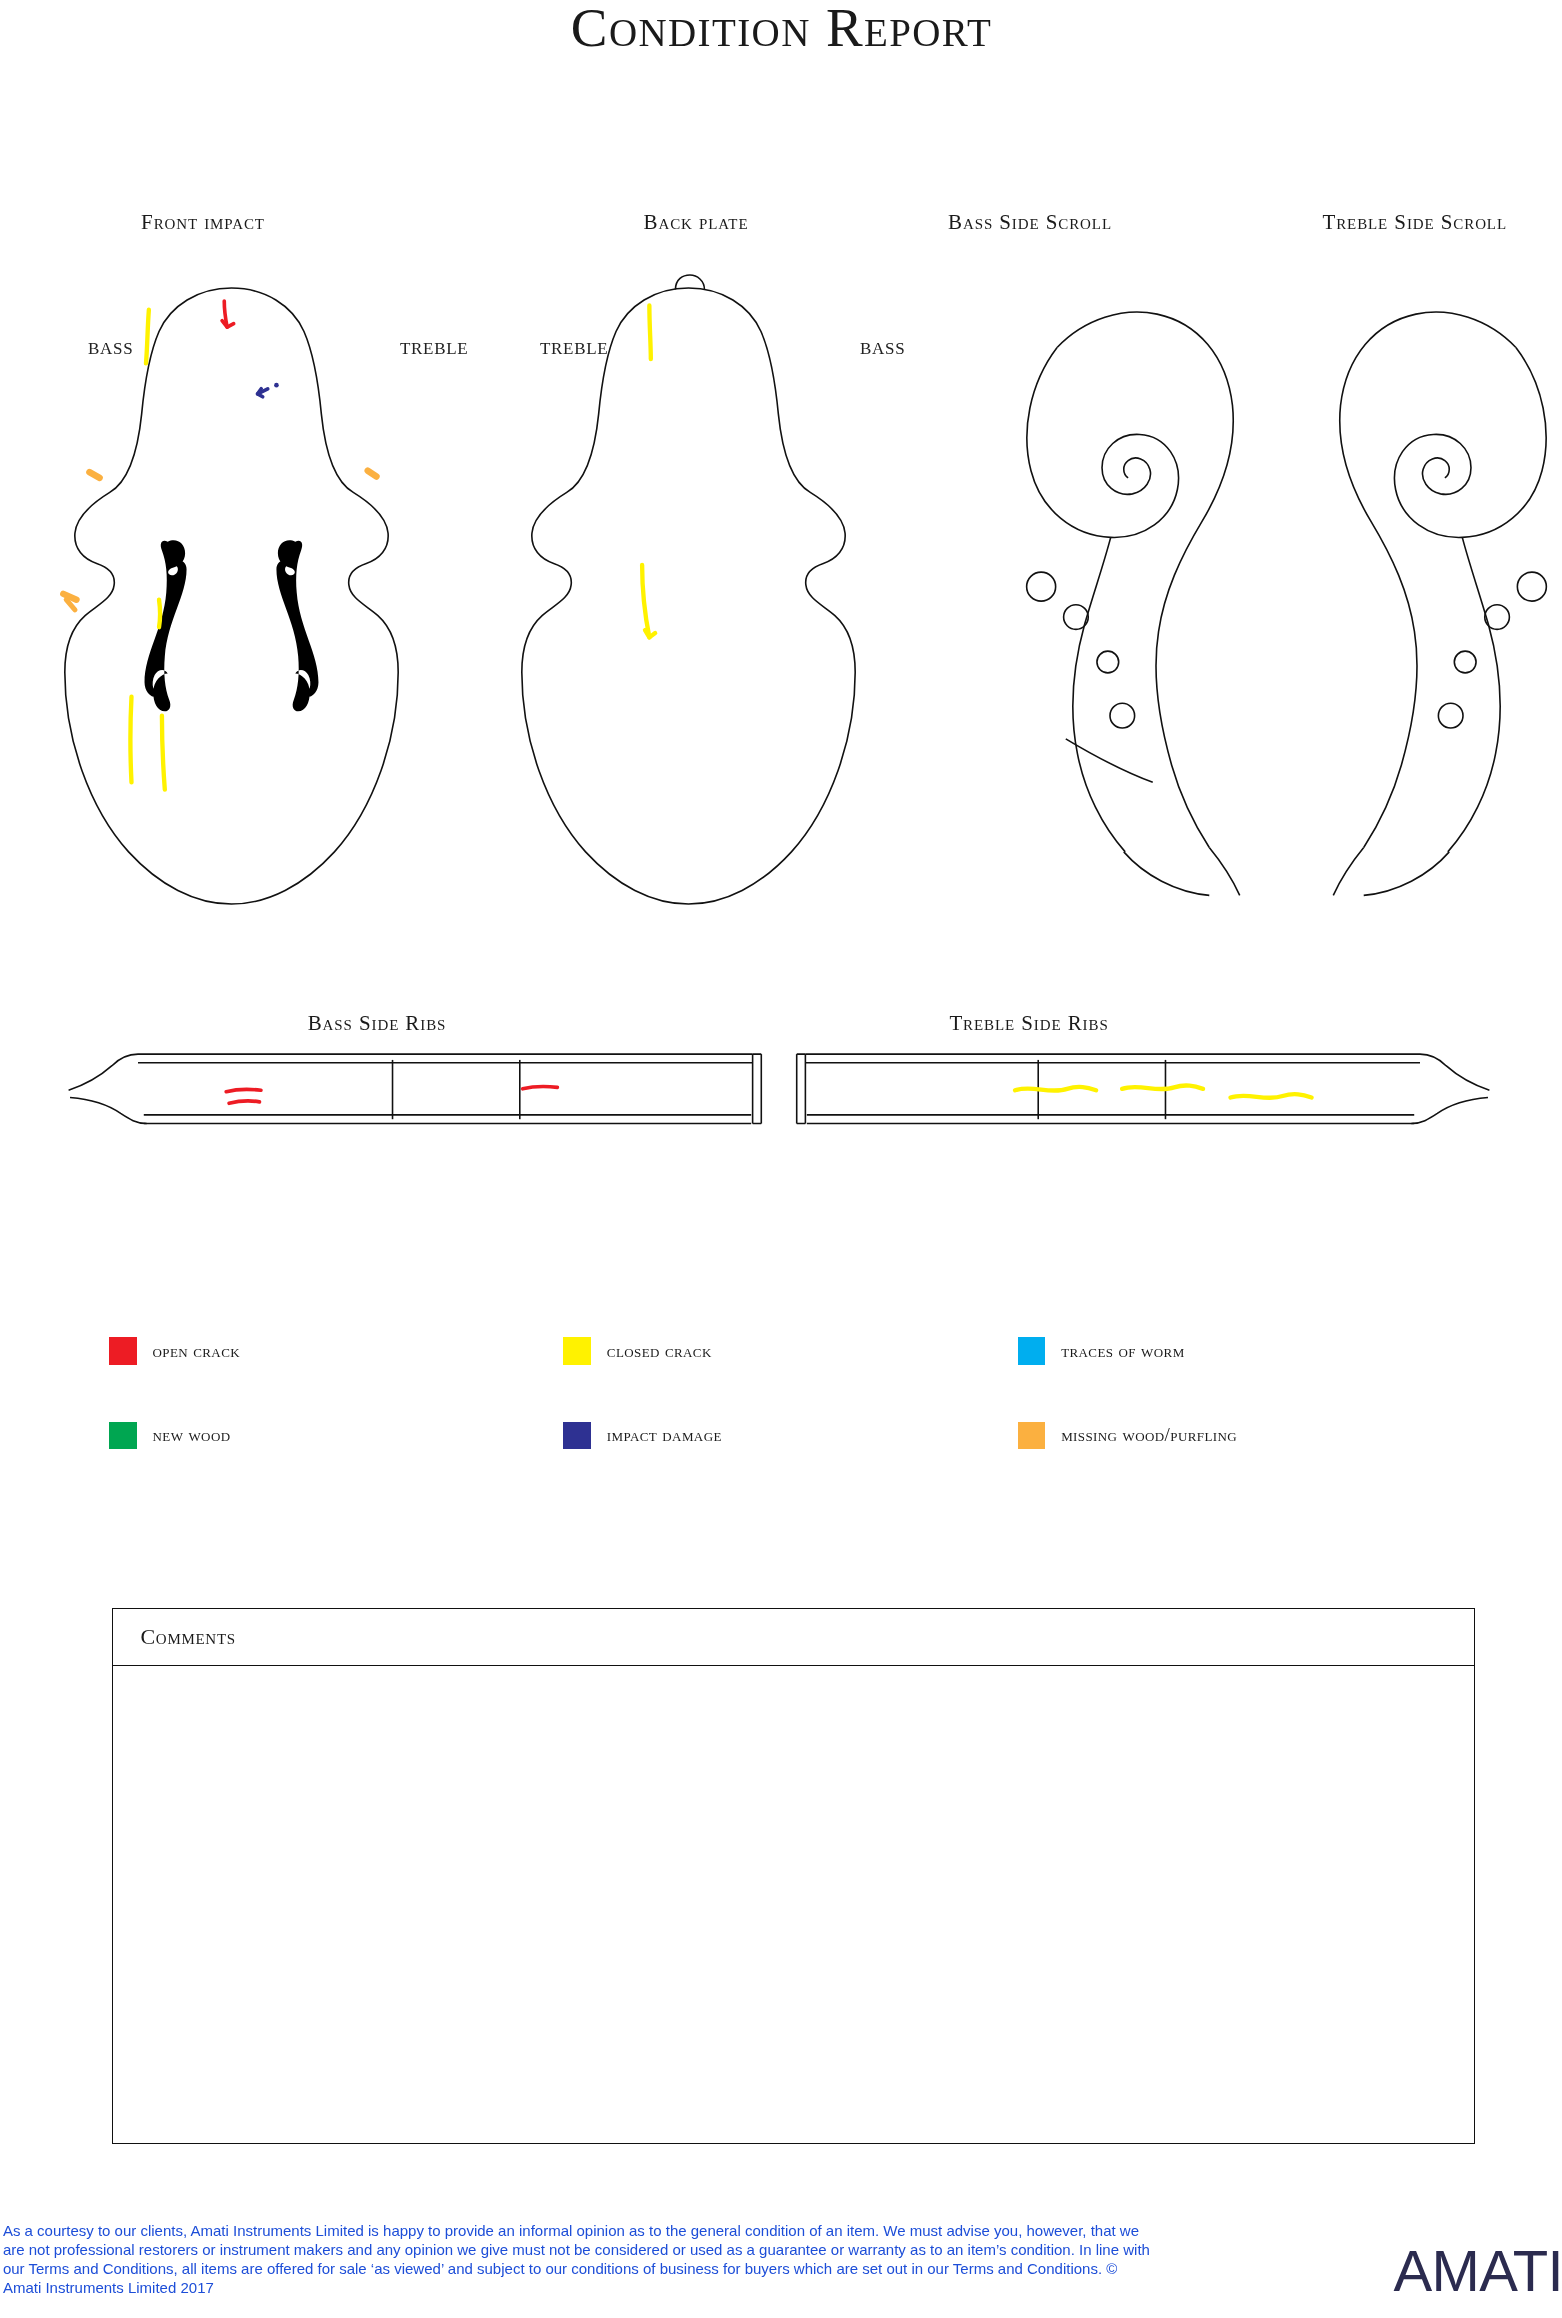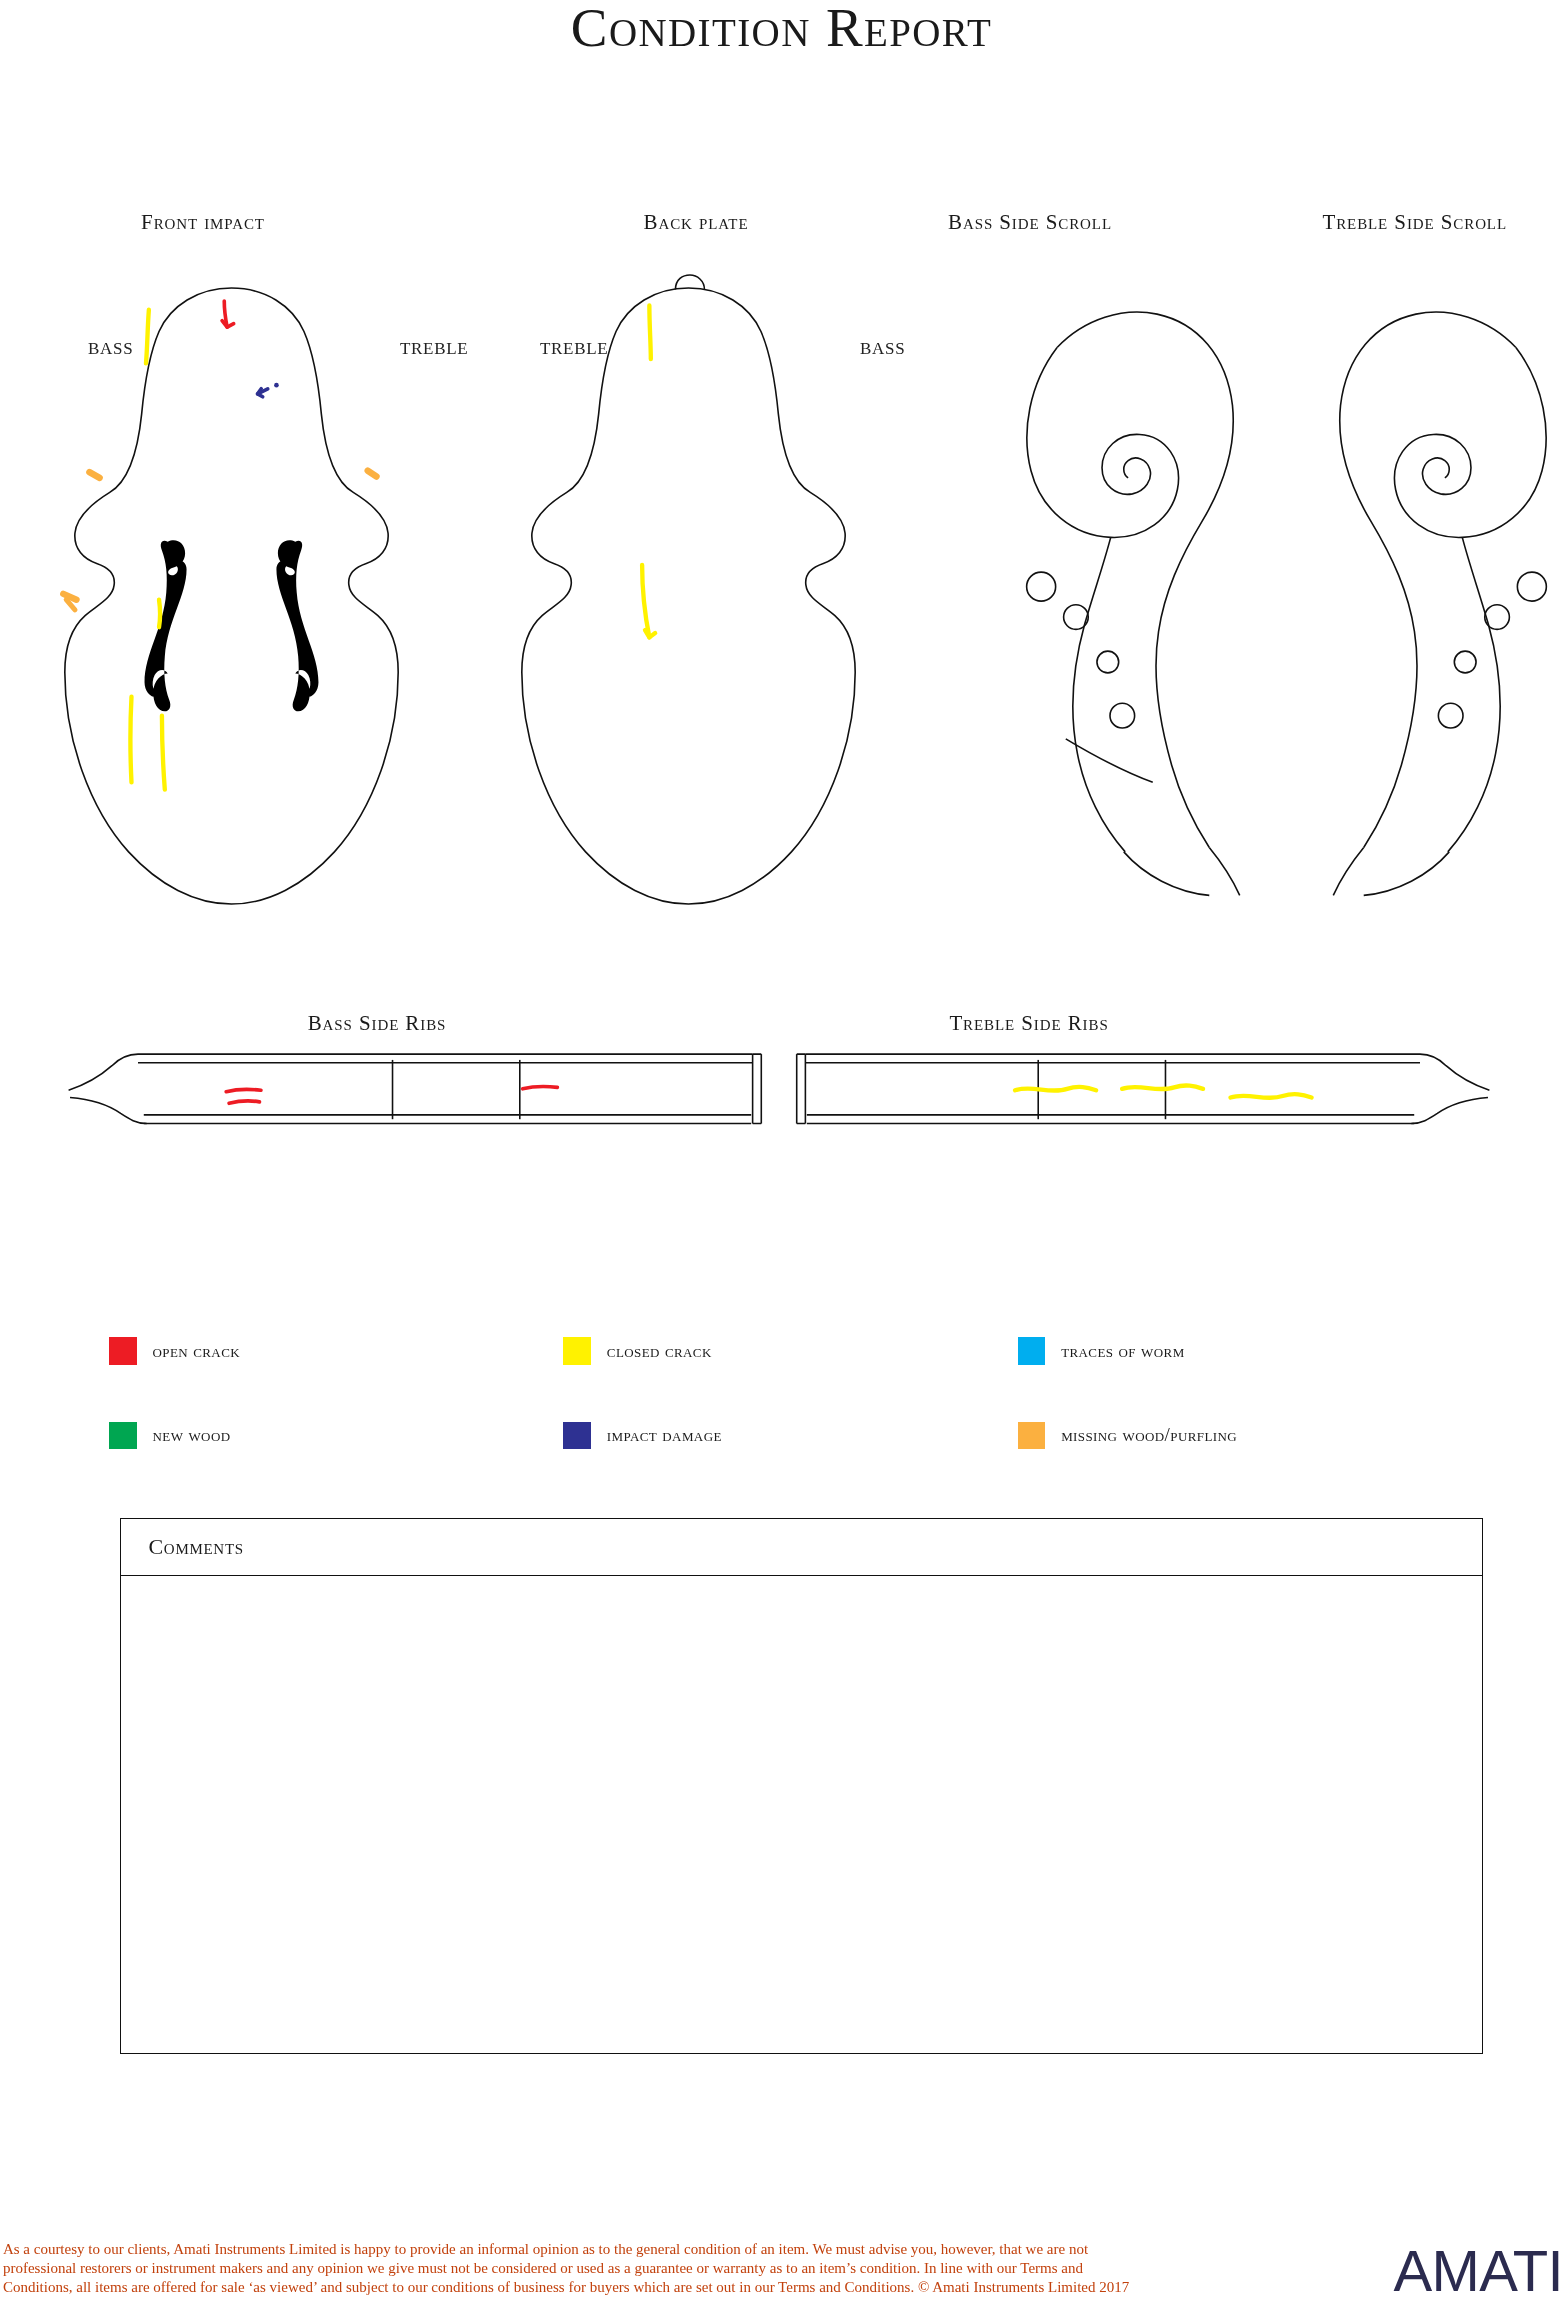--- a/index.html
+++ b/index.html
@@ -96,26 +96,25 @@
     font-variant: small-caps;
     font-size: 19px;
     letter-spacing: 0.4px;
     color: #1a1a1a;
     white-space: nowrap;
   }
   
   .comments-box {
     position: absolute;
     left: 112px;
-    top: 1518px;
+    top: 1608px;
     width: 1363px;
     height: 536px;
     border: 1.4px solid #111;
     background: #fff;
-    margin-left: 8px;
   }
   .comments-header {
     height: 57px;
     border-bottom: 1.4px solid #111;
     display: flex;
     align-items: center;
     padding-left: 27.5px;
   }
   .comments-title {
     font-variant: small-caps;
@@ -141,24 +140,24 @@
     left: 0;
     bottom: 13px;
     width: 100%;
     height: 80px;
   }
   .disclaimer {
     position: absolute;
     left: 2.9px;
     bottom: 8.7px;
     width: 1152px;
-    font-family: Liberation Serif, serif;
+    font-family: Liberation Sans, sans-serif;
     font-size: 15px;
     line-height: 1.28;
-    color: #c2410c;
+    color: #1d4ed8;
   }
   .logo {
     position: absolute;
     right: 0px;
     bottom: 5.8px;
     font-family: "Liberation Sans", sans-serif;
     font-size: 58px;
     letter-spacing: -0.7px;
     color: #2b2b4f;
     font-weight: 400;

